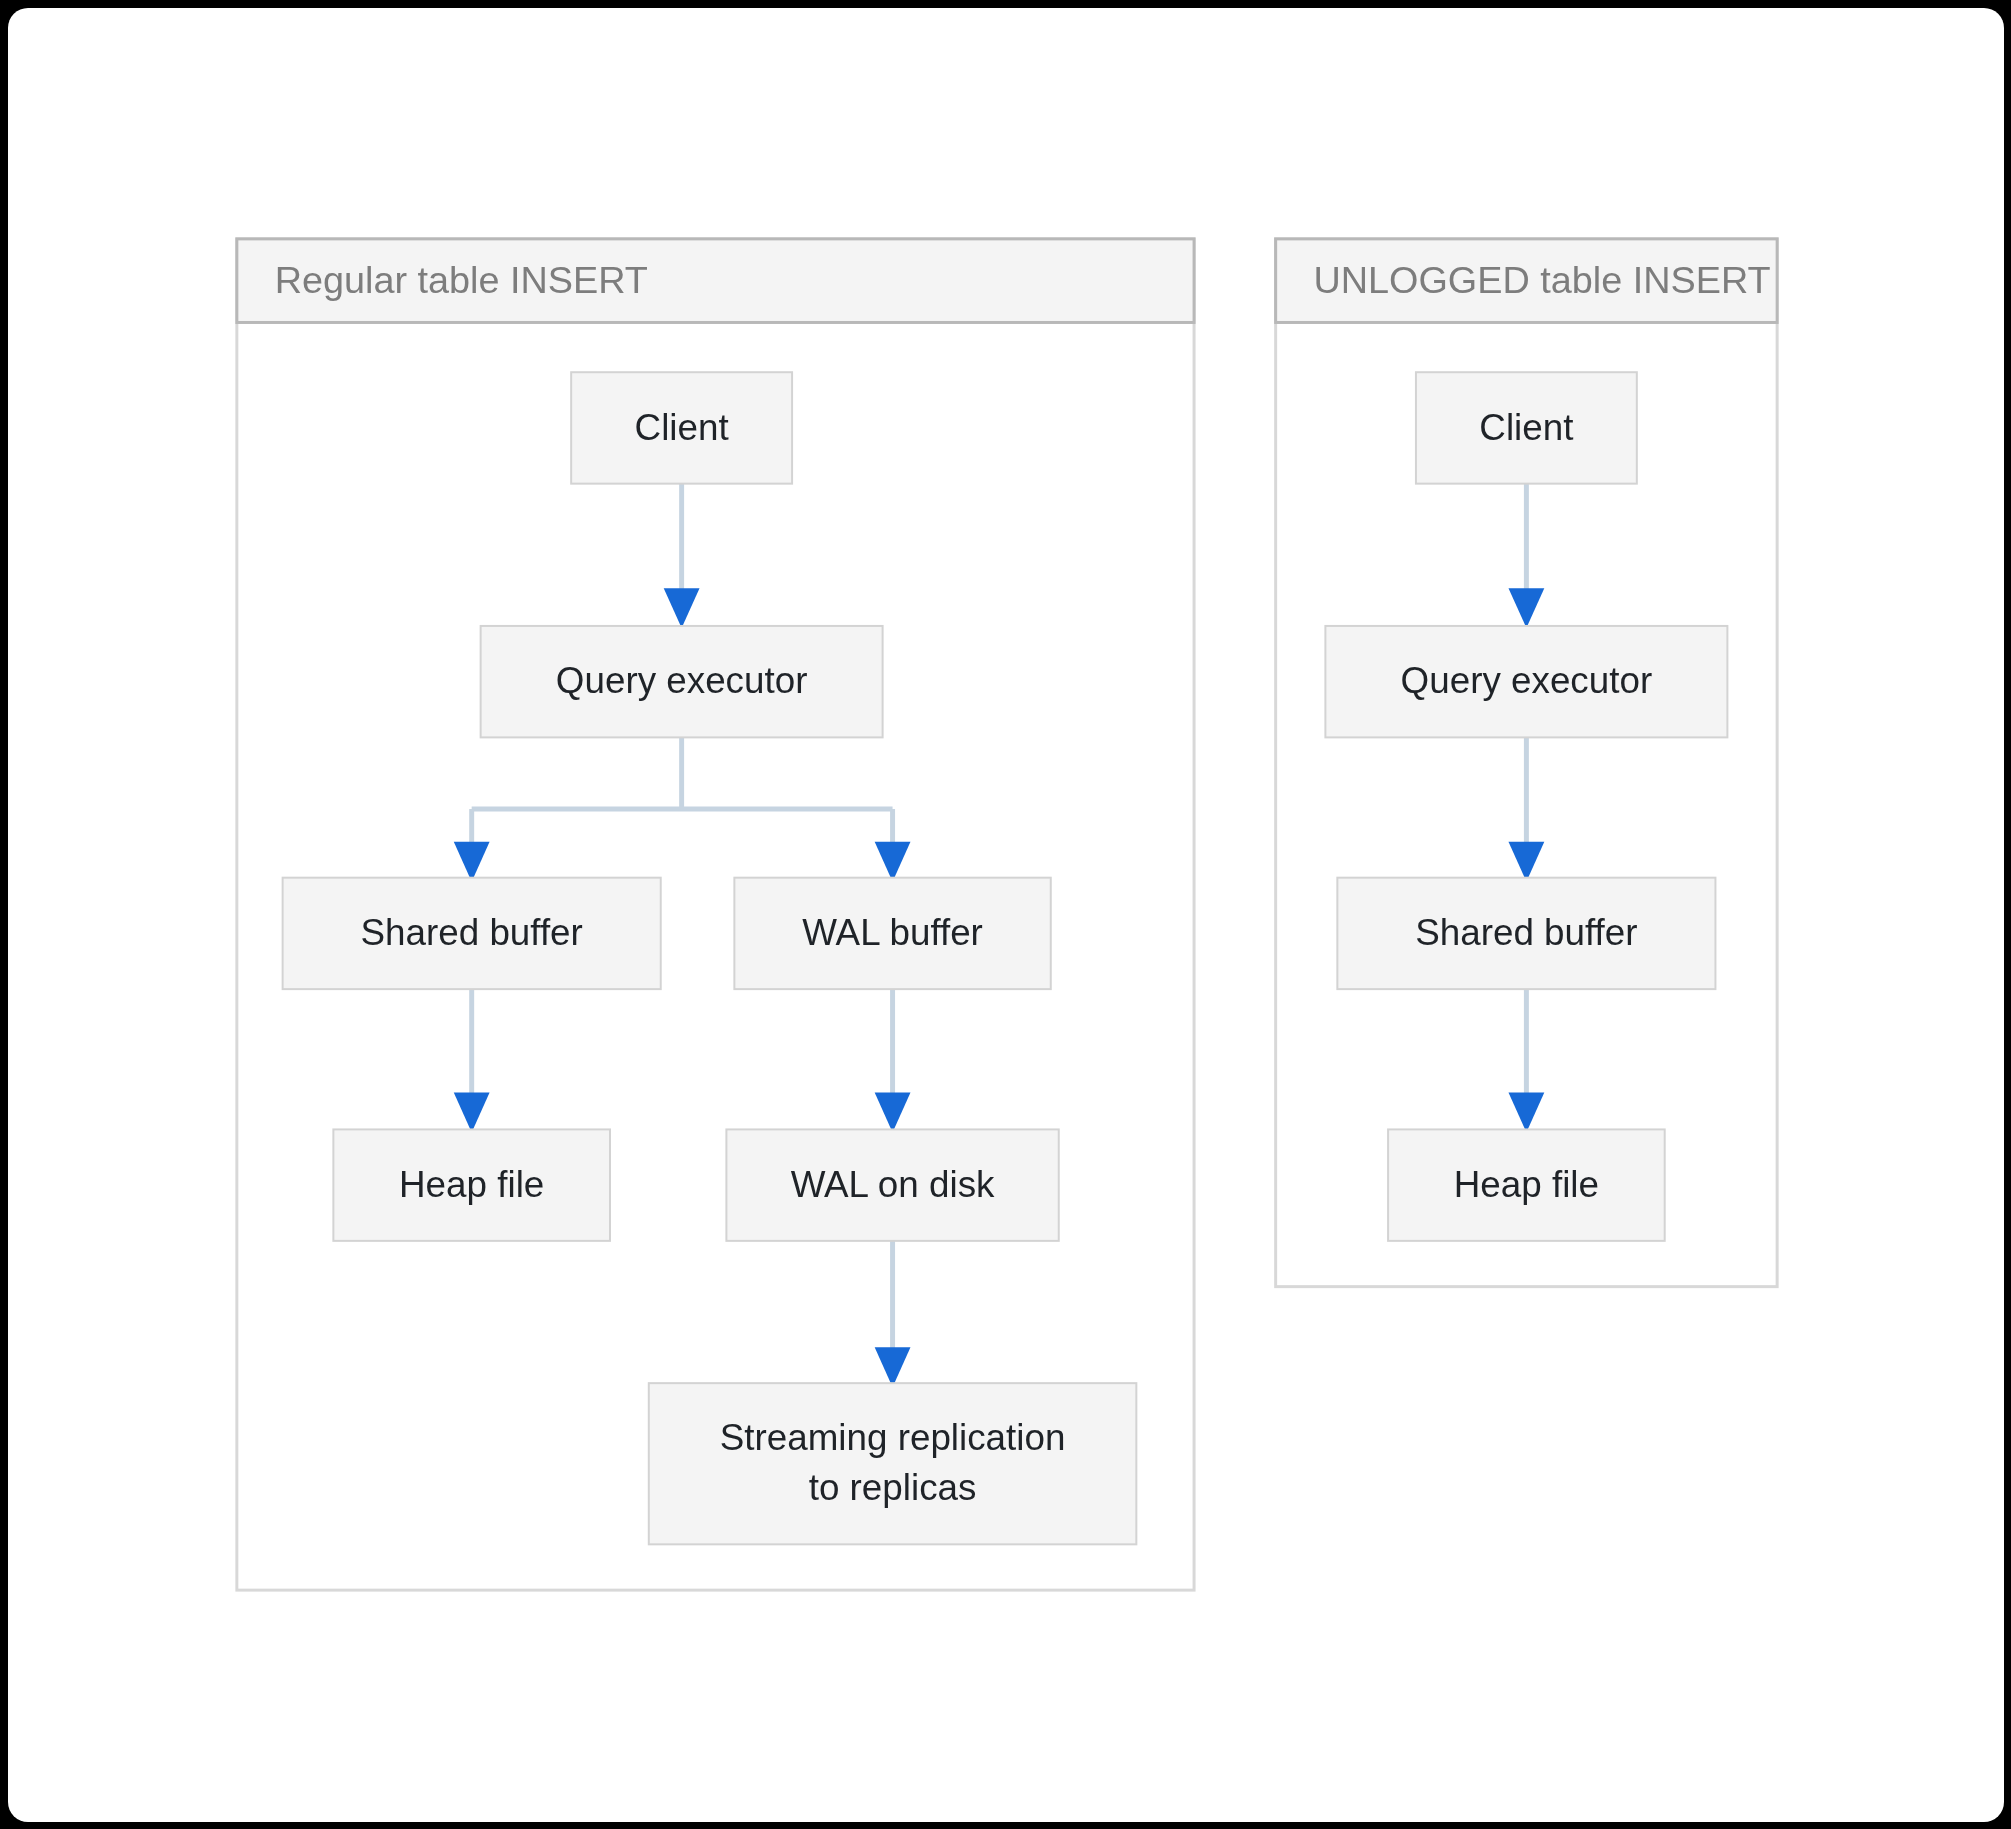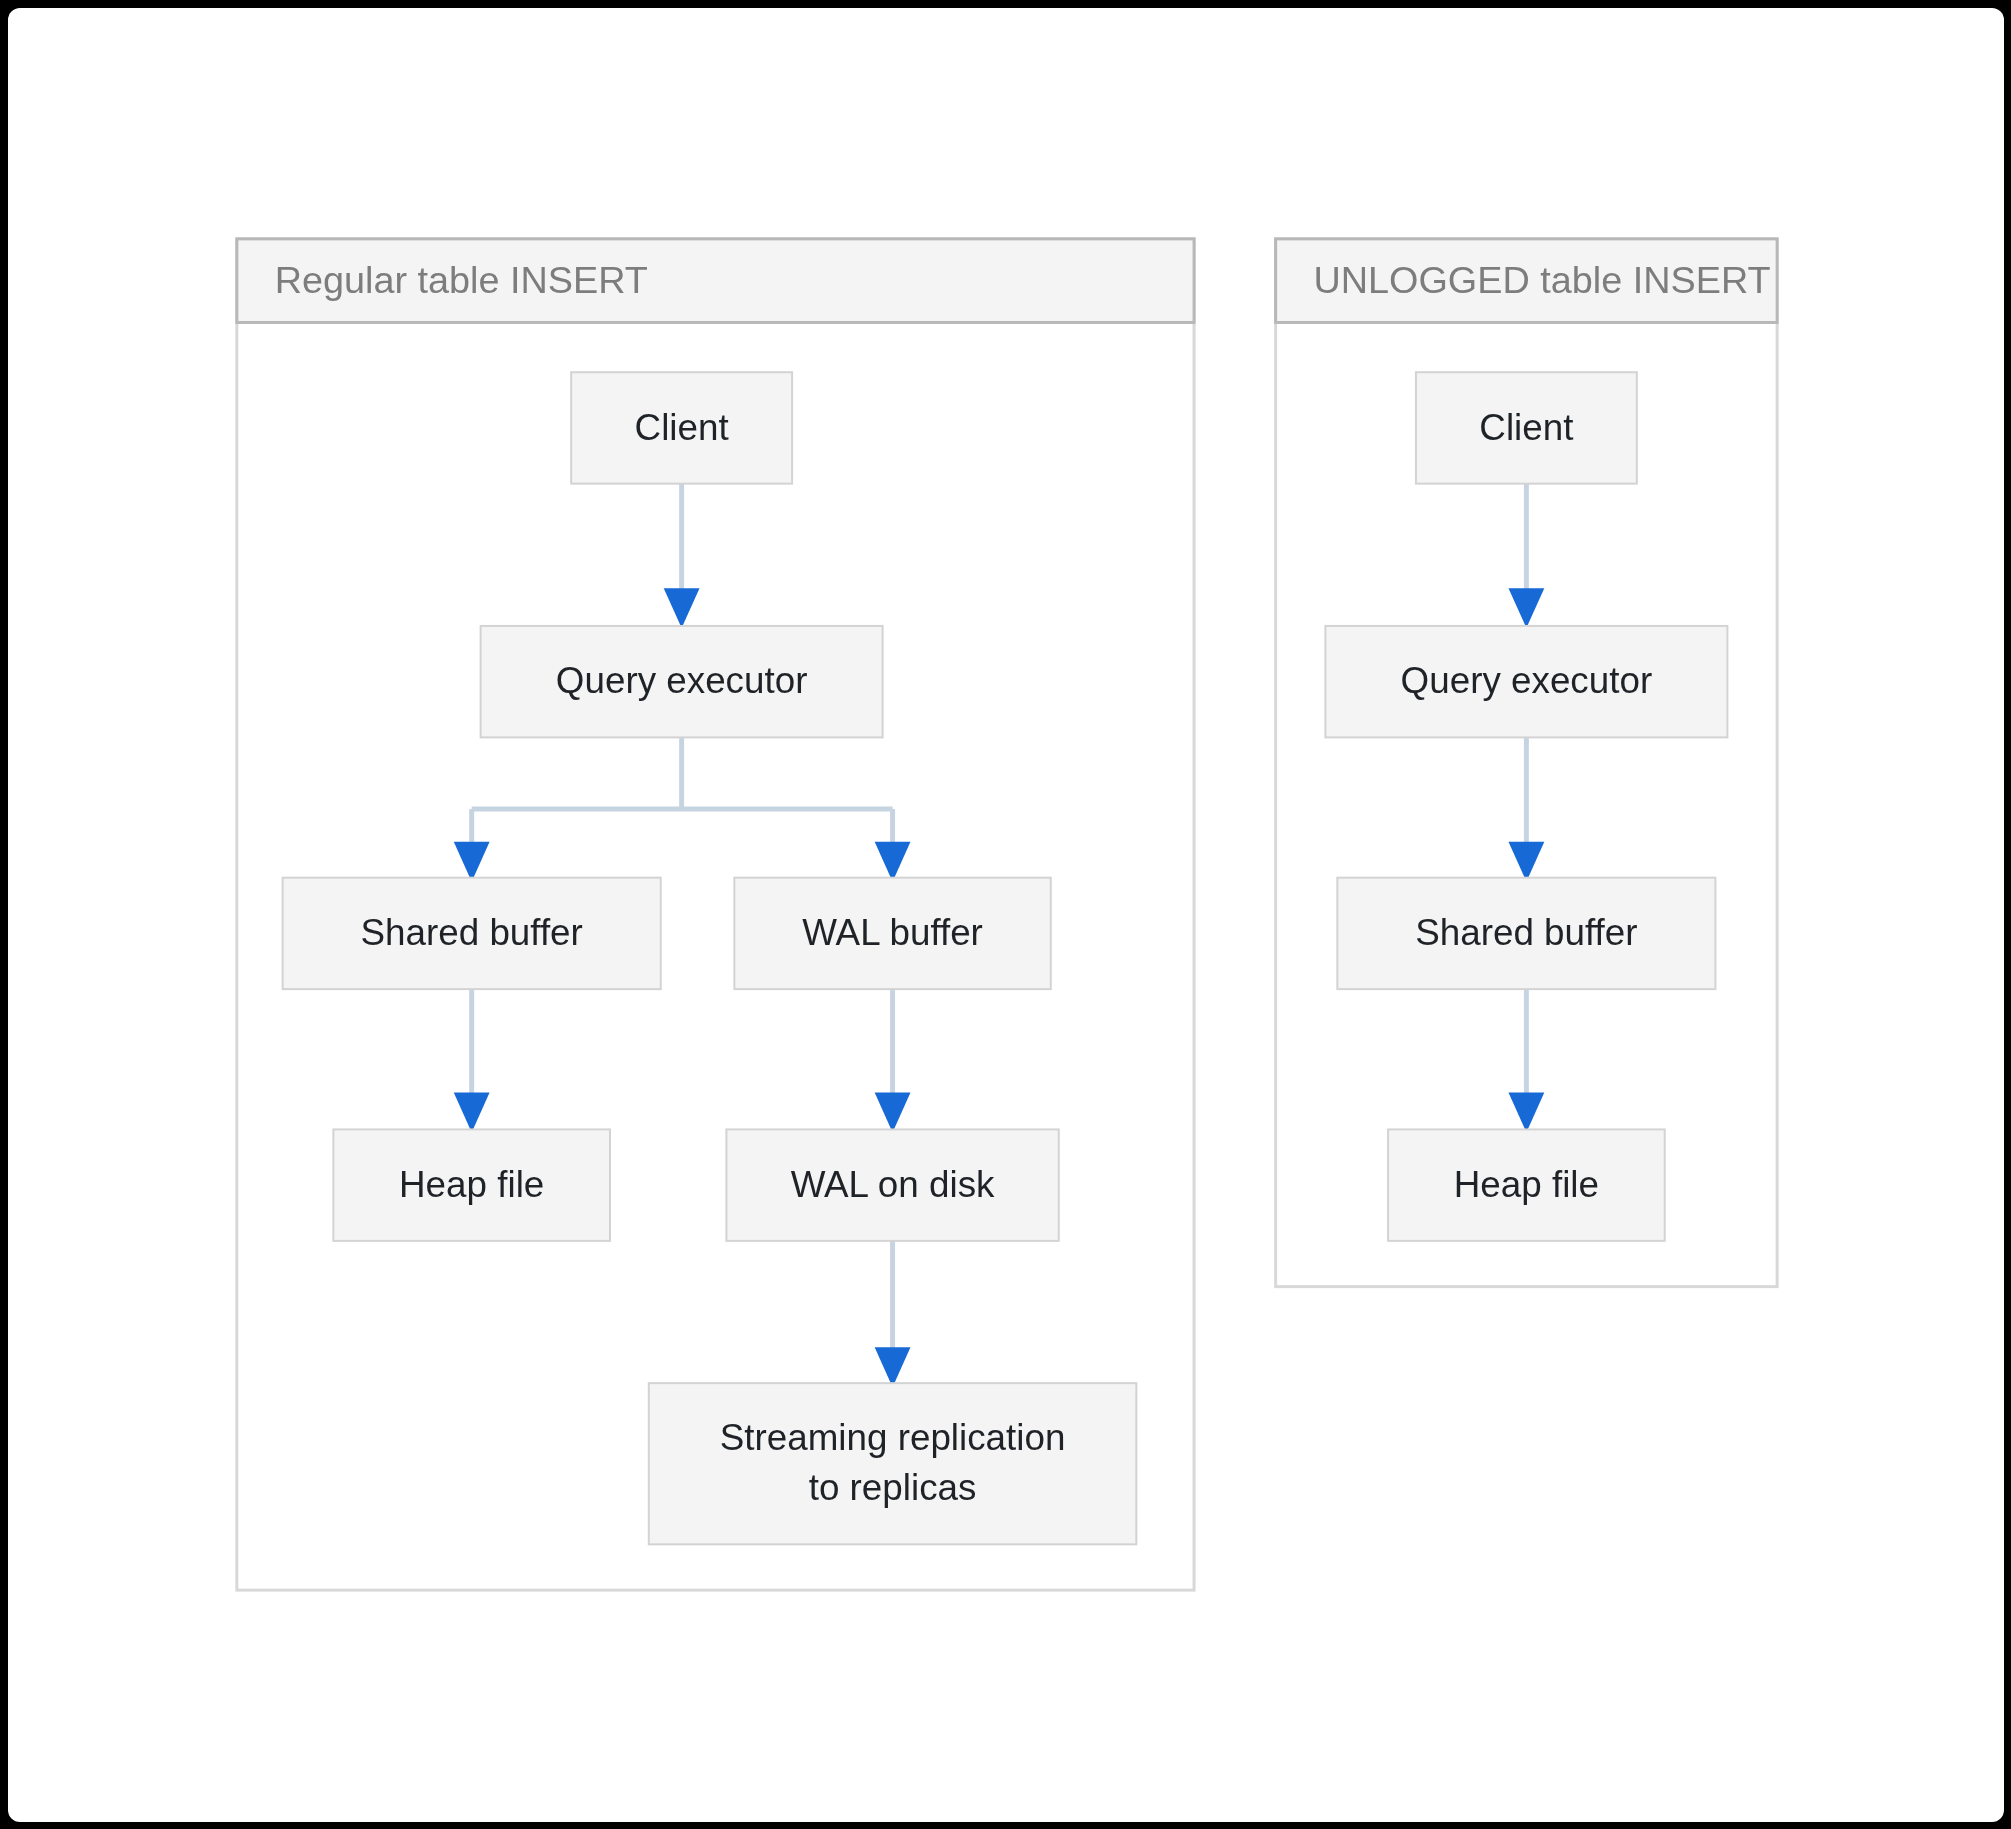--- a/index.html
+++ b/index.html
@@ -12,21 +12,21 @@
     height: 1830px;
     font-family: "Liberation Sans", sans-serif;
   }
   #canvas {
     position: absolute;
     left: 8px;
     top: 8px;
     width: 1996px;
     height: 1814px;
     background: #ffffff;
-    border-radius: 12px;
+    border-radius: 20px;
     overflow: hidden;
   }
   #diagram {
     position: absolute;
     left: 0;
     top: 0;
   }
   .node-rect {
     fill: #f4f4f4;
     stroke: #d3d3d3;

